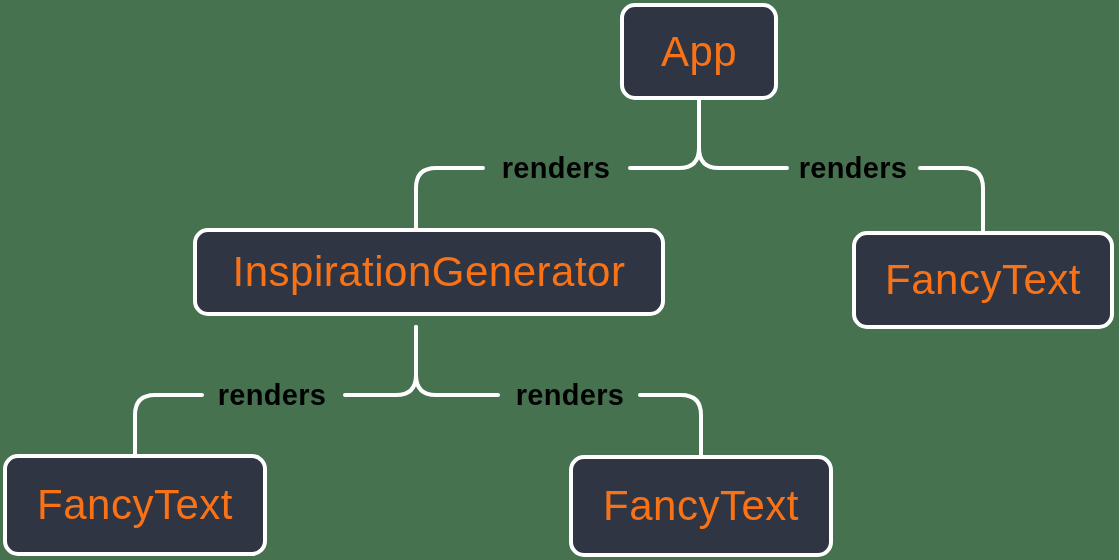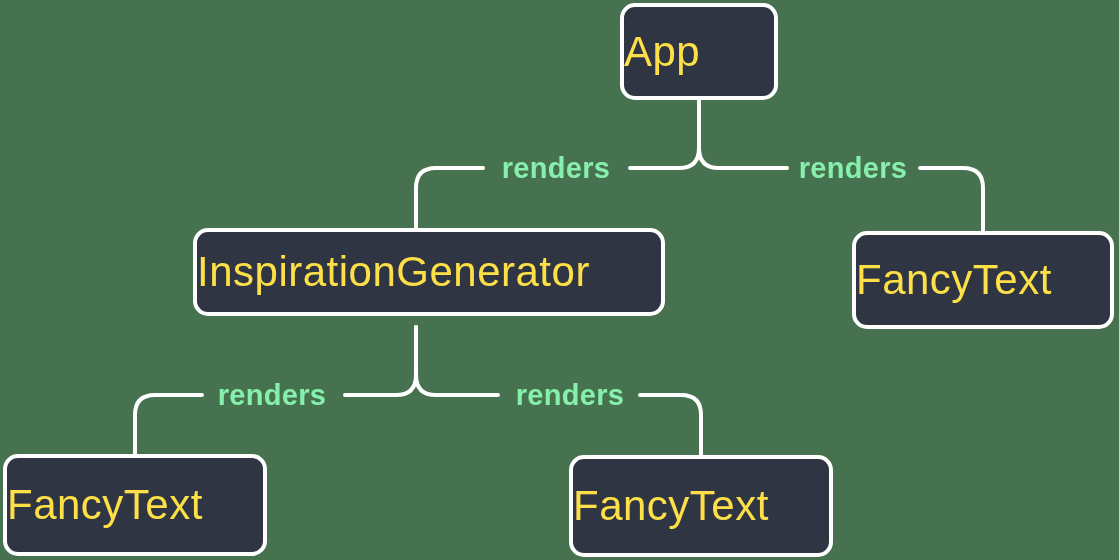--- a/index.html
+++ b/index.html
@@ -27,37 +27,38 @@
     stroke-width: 4;
     stroke-linecap: round;
     stroke-linejoin: round;
   }
   .node {
     position: absolute;
     box-sizing: border-box;
     background: #2F3542;
     border: 4px solid #FFFFFF;
     border-radius: 15px;
-    color: #fde047;
+    color: #f97316;
     display: flex;
     align-items: center;
+    justify-content: center;
     font-size: 42px;
     font-weight: 500;
     letter-spacing: 0.5px;
     white-space: nowrap;
   }
   .node-app                  { left: 620px; top: 3px;   width: 158px; height: 97px; }
   .node-inspiration-generator{ left: 193px; top: 228px; width: 472px; height: 88px; }
   .node-fancy-text-right     { left: 852px; top: 231px; width: 262px; height: 98px; }
   .node-fancy-text-left      { left: 3px;   top: 454px; width: 264px; height: 102px; }
   .node-copyright            { left: 569px; top: 455px; width: 264px; height: 102px; }
   .edge-label {
     position: absolute;
     transform: translate(-50%, -50%);
-    color: #86efac;
+    color: #000000;
     font-size: 29px;
     font-weight: 600;
     letter-spacing: 0.3px;
     white-space: nowrap;
   }
   .edge-label-top-left     { left: 556px; top: 168px; }
   .edge-label-top-right    { left: 853px; top: 168px; }
   .edge-label-bottom-left  { left: 272px; top: 395px; }
   .edge-label-bottom-right { left: 570px; top: 395px; }
 </style>

